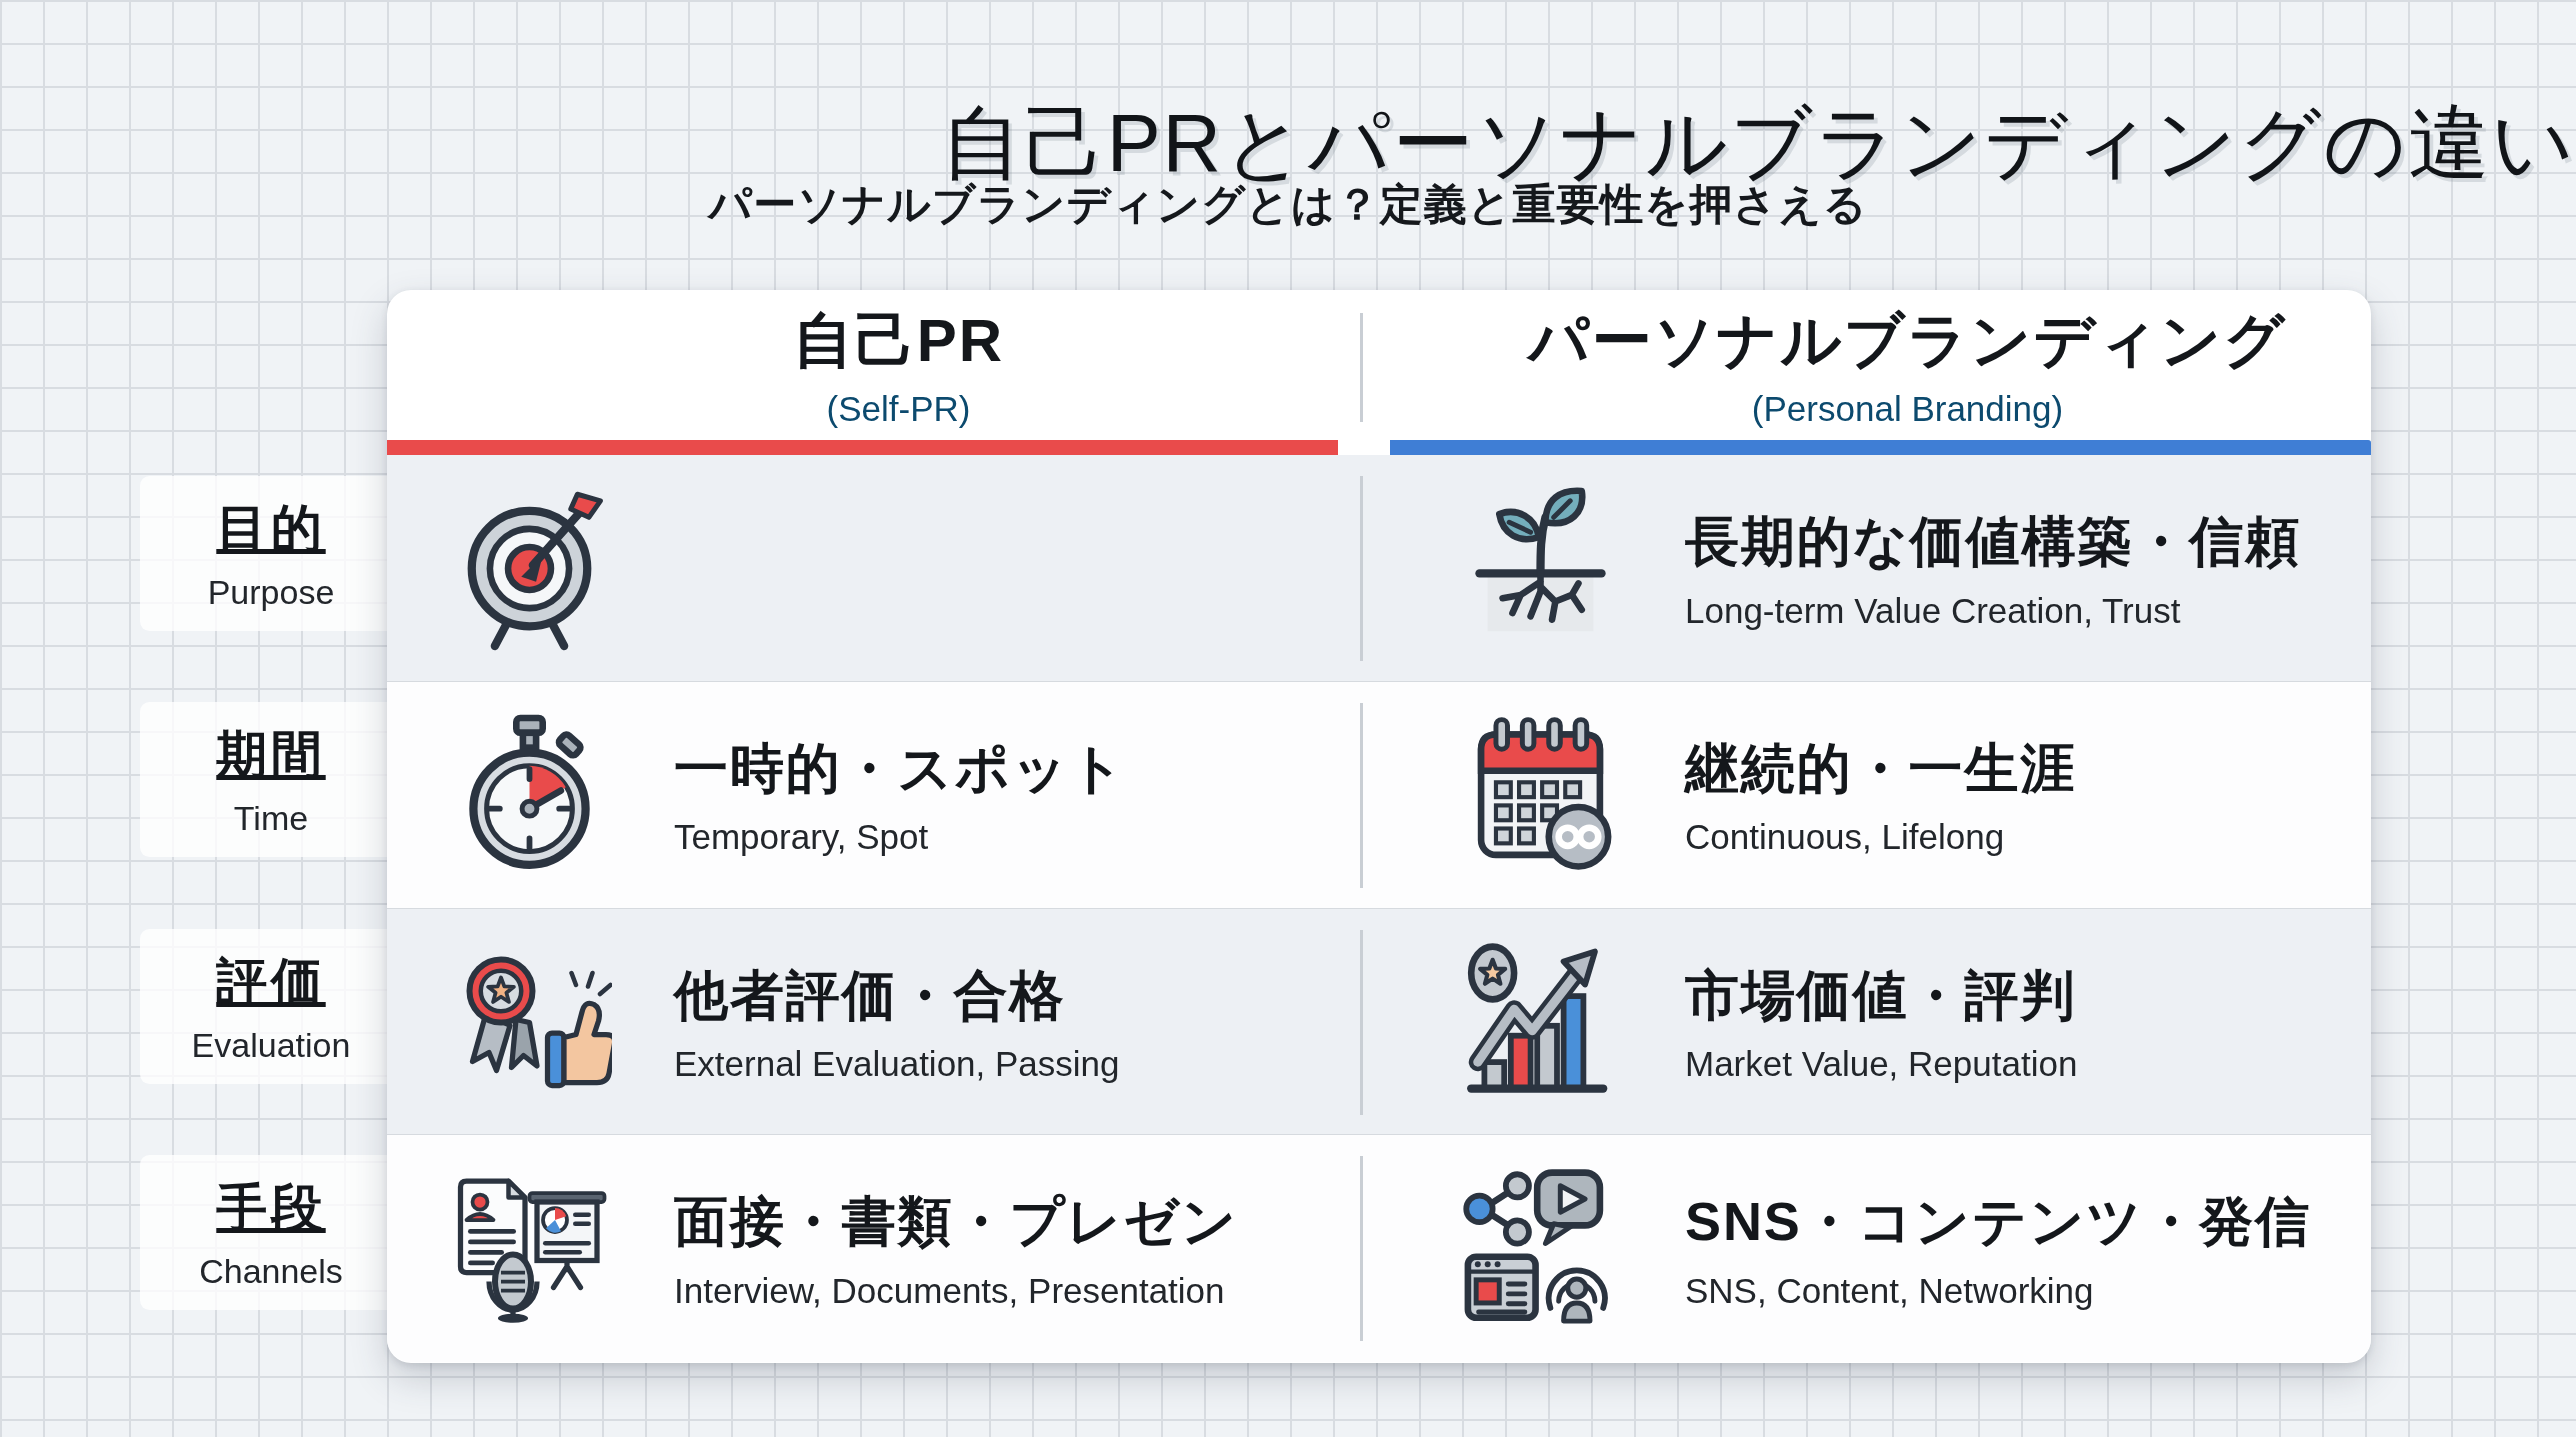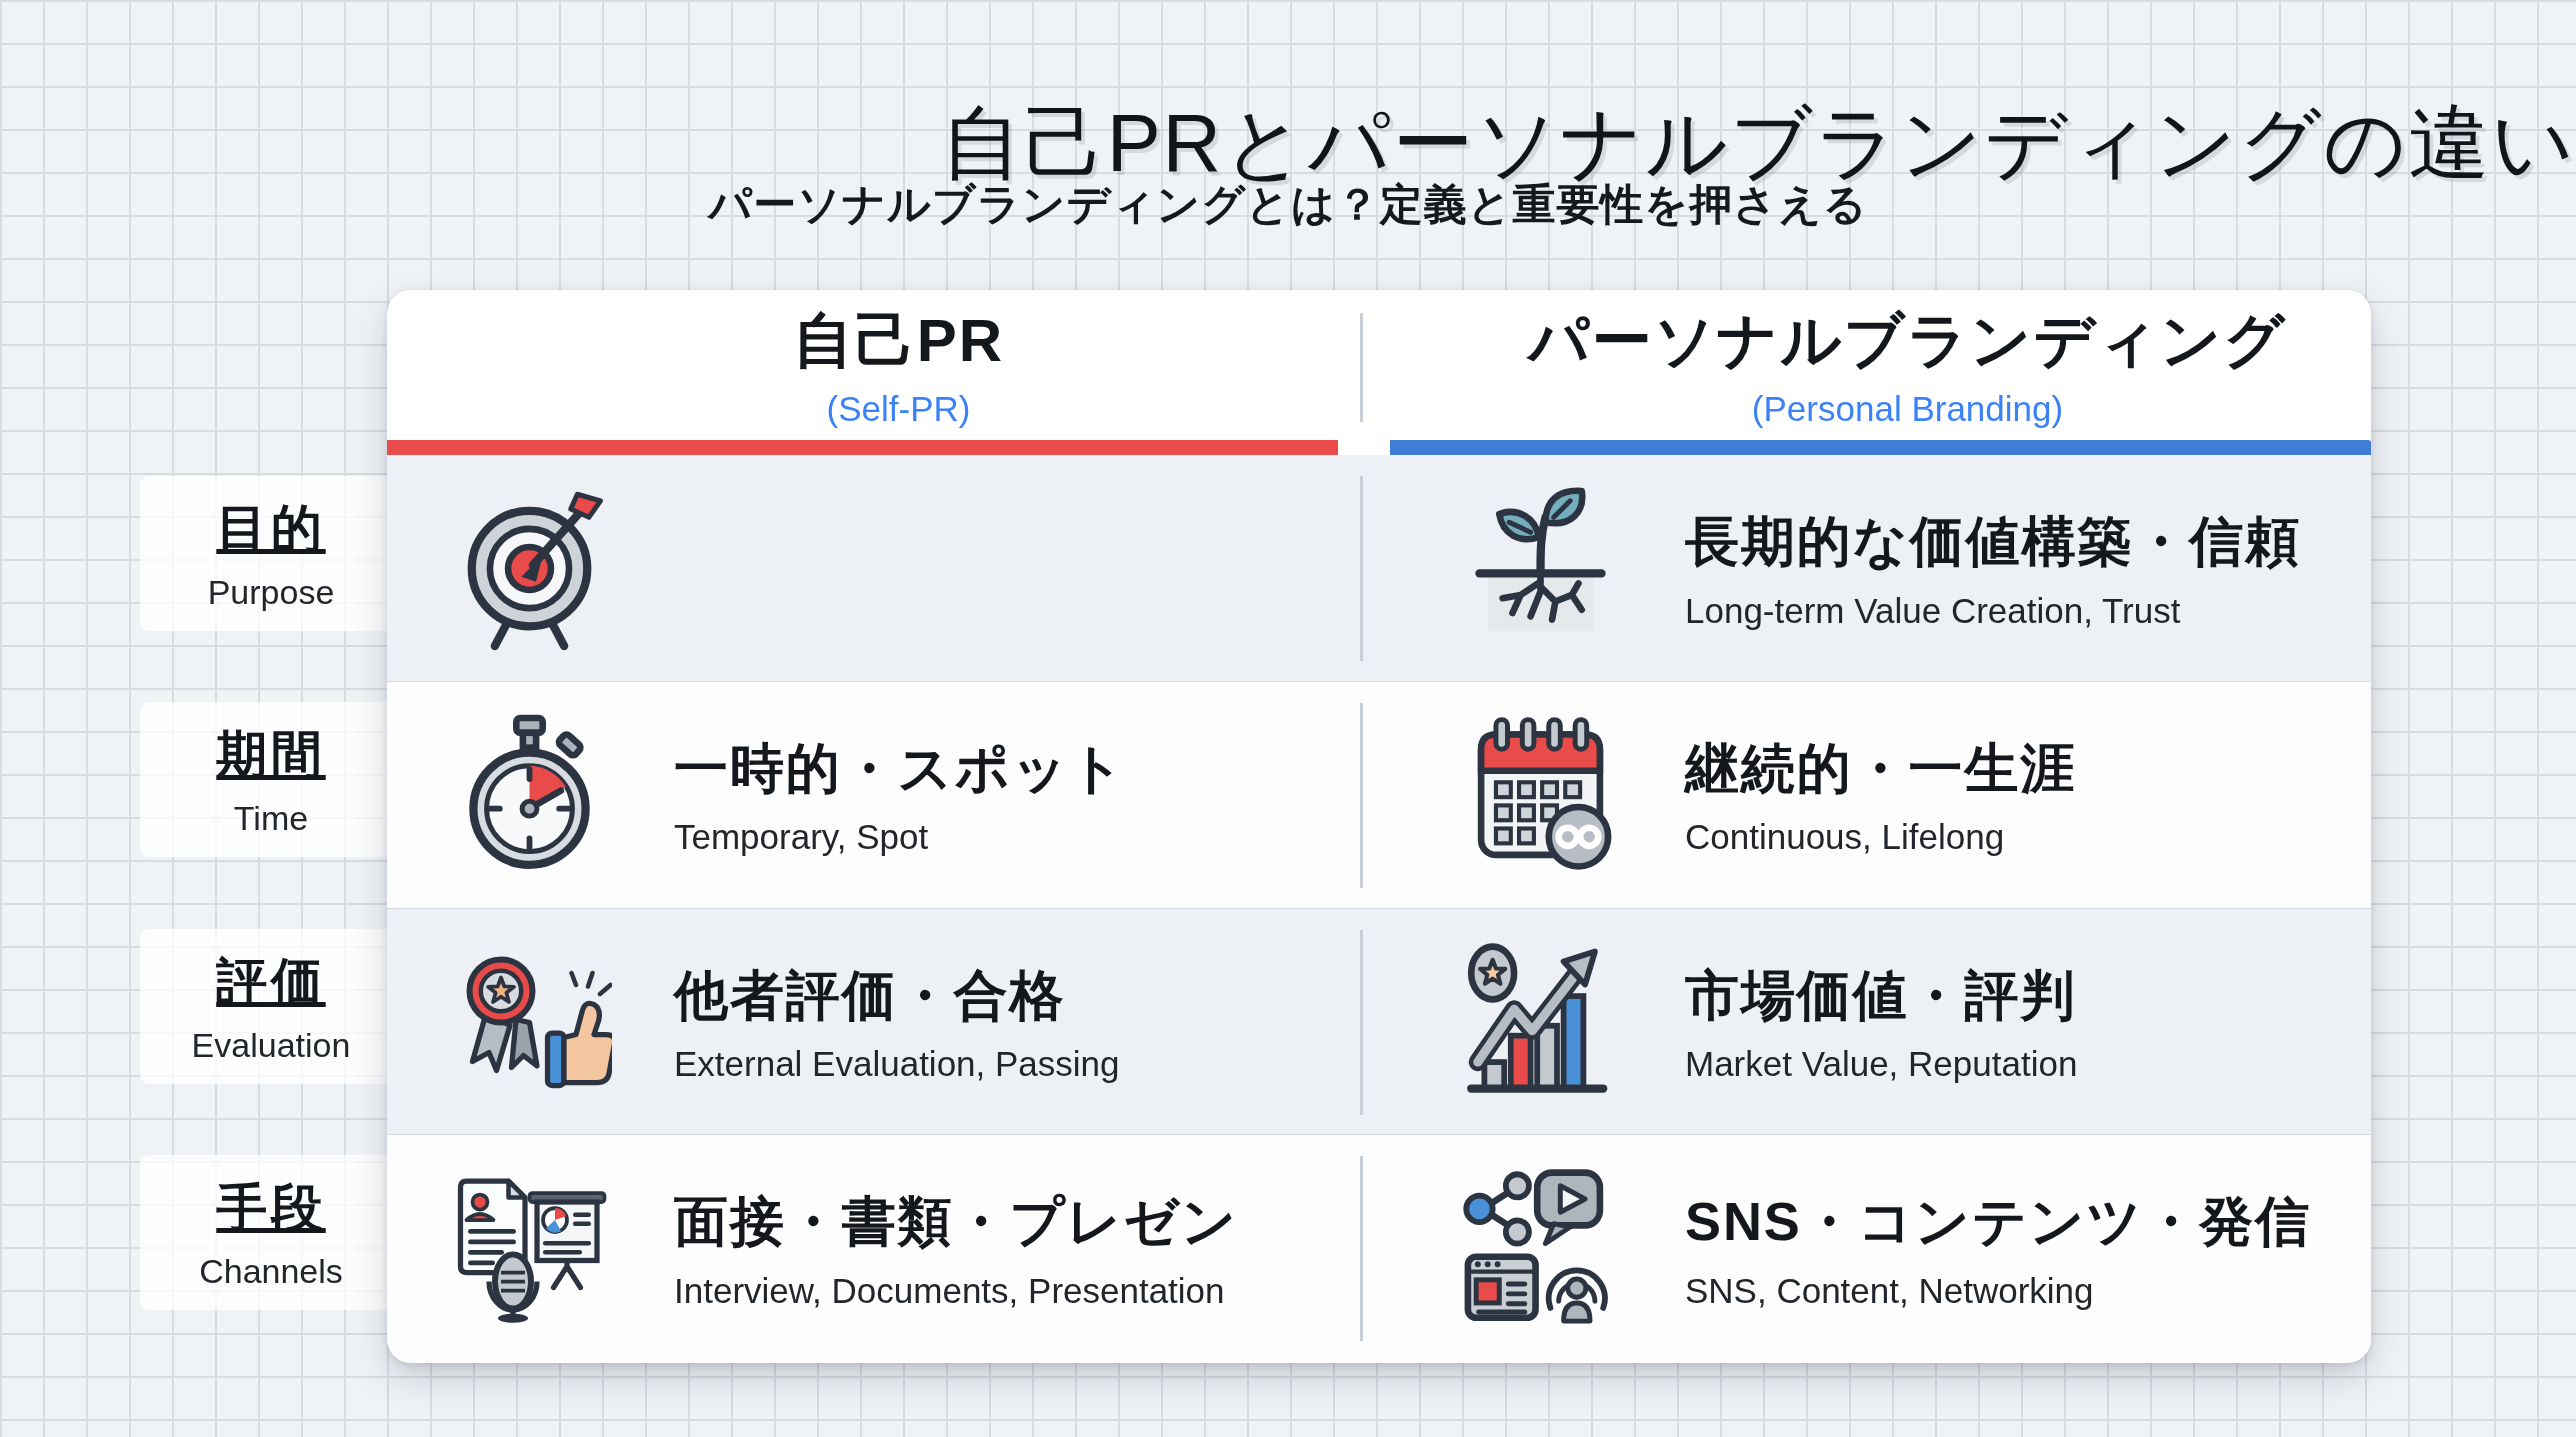--- a/index.html
+++ b/index.html
@@ -28,21 +28,21 @@
   .card {
     position:absolute; left:387px; top:290px; width:1984px; height:1073px;
     background:#ffffff; border-radius:24px;
     box-shadow:0 15px 36px rgba(55,66,80,.22), 0 2.8px 7.5px rgba(55,66,80,.12);
   }
   
   .col-header { position:absolute; top:0; height:150px; width:975px; display:flex; flex-direction:column; align-items:center; justify-content:center;padding-left:48px; }
   .col-header.left { left:0; }
   .col-header.right { left:1009px;text-align:center; }
   .col-header .jp { font-size:60px; font-weight:900; color:#14171b; letter-spacing:1.9px; }
-  .col-header .en { font-size:35px; font-weight:400; color:#3b82f6; margin-top:7.5px; }
+  .col-header .en { font-size:35px; font-weight:400; color:#0c4a6e; margin-top:7.5px; }
   .header-vdiv { position:absolute; left:973px; top:22.5px; width:2.8px; height:109px; background:#c9ced4; }
   .accent-bar { position:absolute; top:150px; height:15px; }
   .accent-bar.red  { left:0; width:951px; background:#e94b4b; }
   .accent-bar.blue { left:1003px; width:981px; background:#3f7ed5; border-top-right-radius:2.8px; }
   
   .row { position:absolute; left:0; width:1984px; height:227px; }
   .row.odd  { background:#edf0f4; }
   .row.even { background:#fdfdfe; }
   .row.r1 { top:165px; }
   .row.r2 { top:391px; border-top:1.9px solid #d6dadf; }

